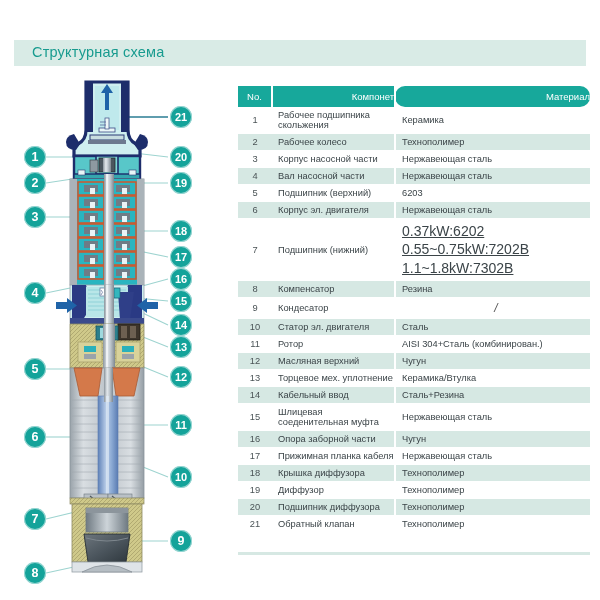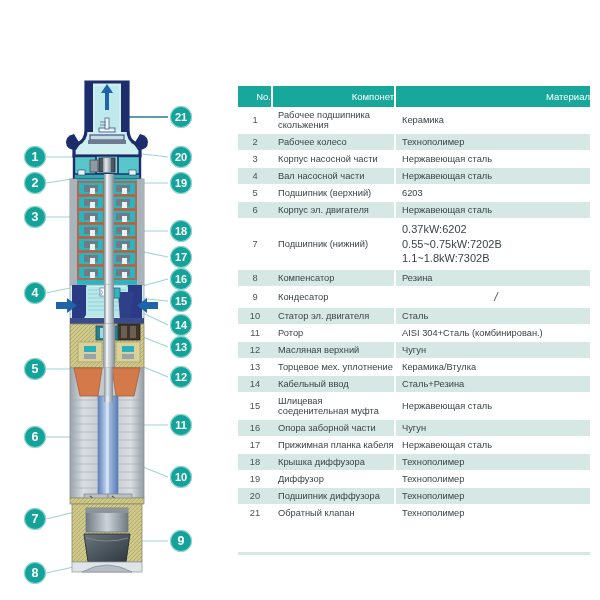--- a/index.html
+++ b/index.html
@@ -37,43 +37,46 @@
   .table-wrap{position:absolute;left:238px;top:86px;width:352px;}
   table.spec{border-collapse:collapse;width:352px;table-layout:fixed;}
   table.spec col.c-no{width:34px;}
   table.spec col.c-comp{width:123px;}
   table.spec col.c-mat{width:195px;}
   table.spec thead th{
     background:#17a89b;color:#ffffff;font-size:9.5px;font-weight:normal;
     text-align:right;padding:4px 0 4px 0;height:13px;
     border-right:2px solid #ffffff;
   }
-  table.spec thead th.h-no{text-align:right;padding-left:0;}
+  table.spec thead th.h-no{text-align:center;padding-left:0;}
   table.spec thead th.h-comp{padding-left:6px;}
-  table.spec thead th.h-mat{padding-left:6px;border-right:none;}
+  table.spec thead th.h-mat{padding-left:6px;border-right:none;border-radius:10px;}
   table.spec tbody td{
     font-size:9.3px;color:#3b4448;padding:3px 0;vertical-align:middle;
     border-bottom:1px solid #ffffff;
   }
   table.spec tbody td.t-no{text-align:center;color:#4a5356;}
   table.spec tbody td.t-comp{padding-left:6px;border-right:2px solid #ffffff;}
   table.spec tbody td.t-mat{padding-left:6px;}
   table.spec tbody tr.alt td{background:#d6e8e3;}
   table.spec tbody tr.plain td{background:#ffffff;}
-  td.t-mat .ml{display:block;line-height:1.32;font-size:11px;}
+  td.t-mat .ml{display:block;line-height:1.32;font-size:14px;text-decoration:underline;}
   td.t-mat.slash{text-align:center;padding-left:0;font-style:italic;font-size:12px;color:#555;}
   .tbl-bottom-rule{
     position:absolute;left:238px;width:352px;height:3px;background:#d6e8e3;
   }
 </style>
 </head>
 <body>
 
 <div class="page">
 
+  <div class="title-bar">
+    <span class="title-text">Структурная схема</span>
+  </div>
 
   <div class="diagram">
 
     <svg class="dwg" width="235" height="510" viewBox="0 0 235 510">
       <defs>
         <linearGradient id="gShaft" x1="0" y1="0" x2="1" y2="0">
           <stop offset="0%" stop-color="#8a949c"></stop>
           <stop offset="35%" stop-color="#e3e8ec"></stop>
           <stop offset="60%" stop-color="#c2cad1"></stop>
           <stop offset="100%" stop-color="#7e8890"></stop>

